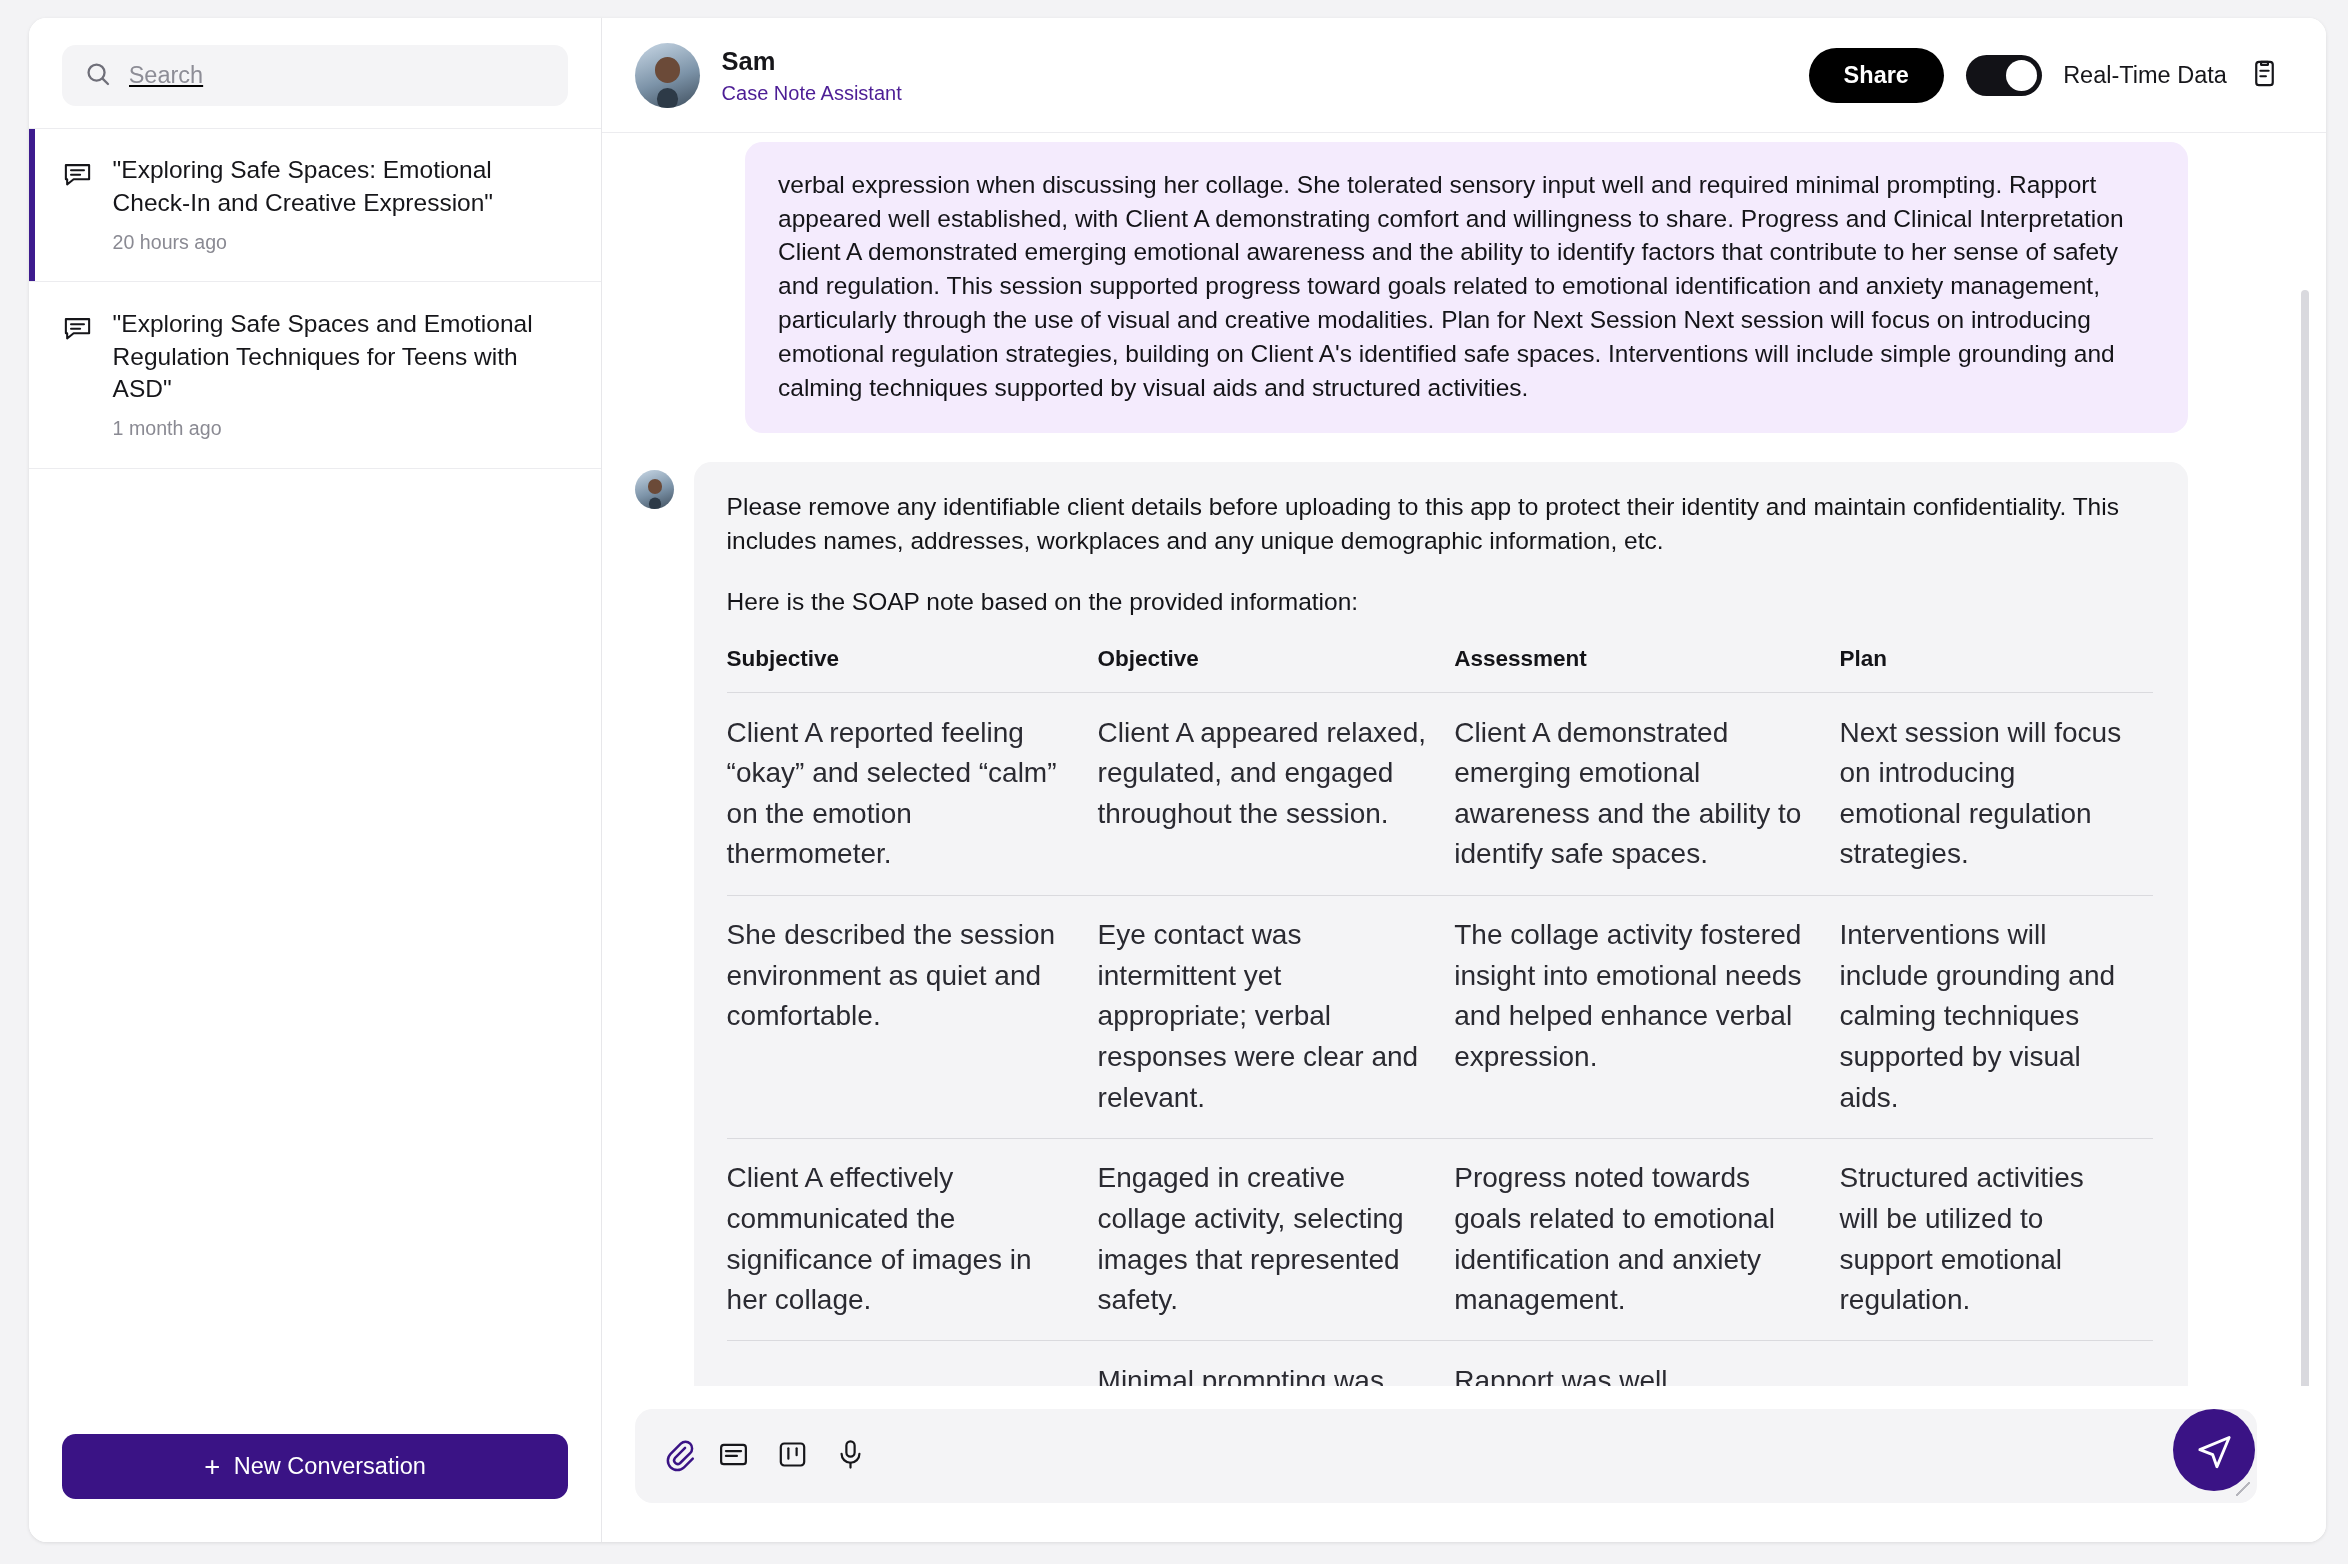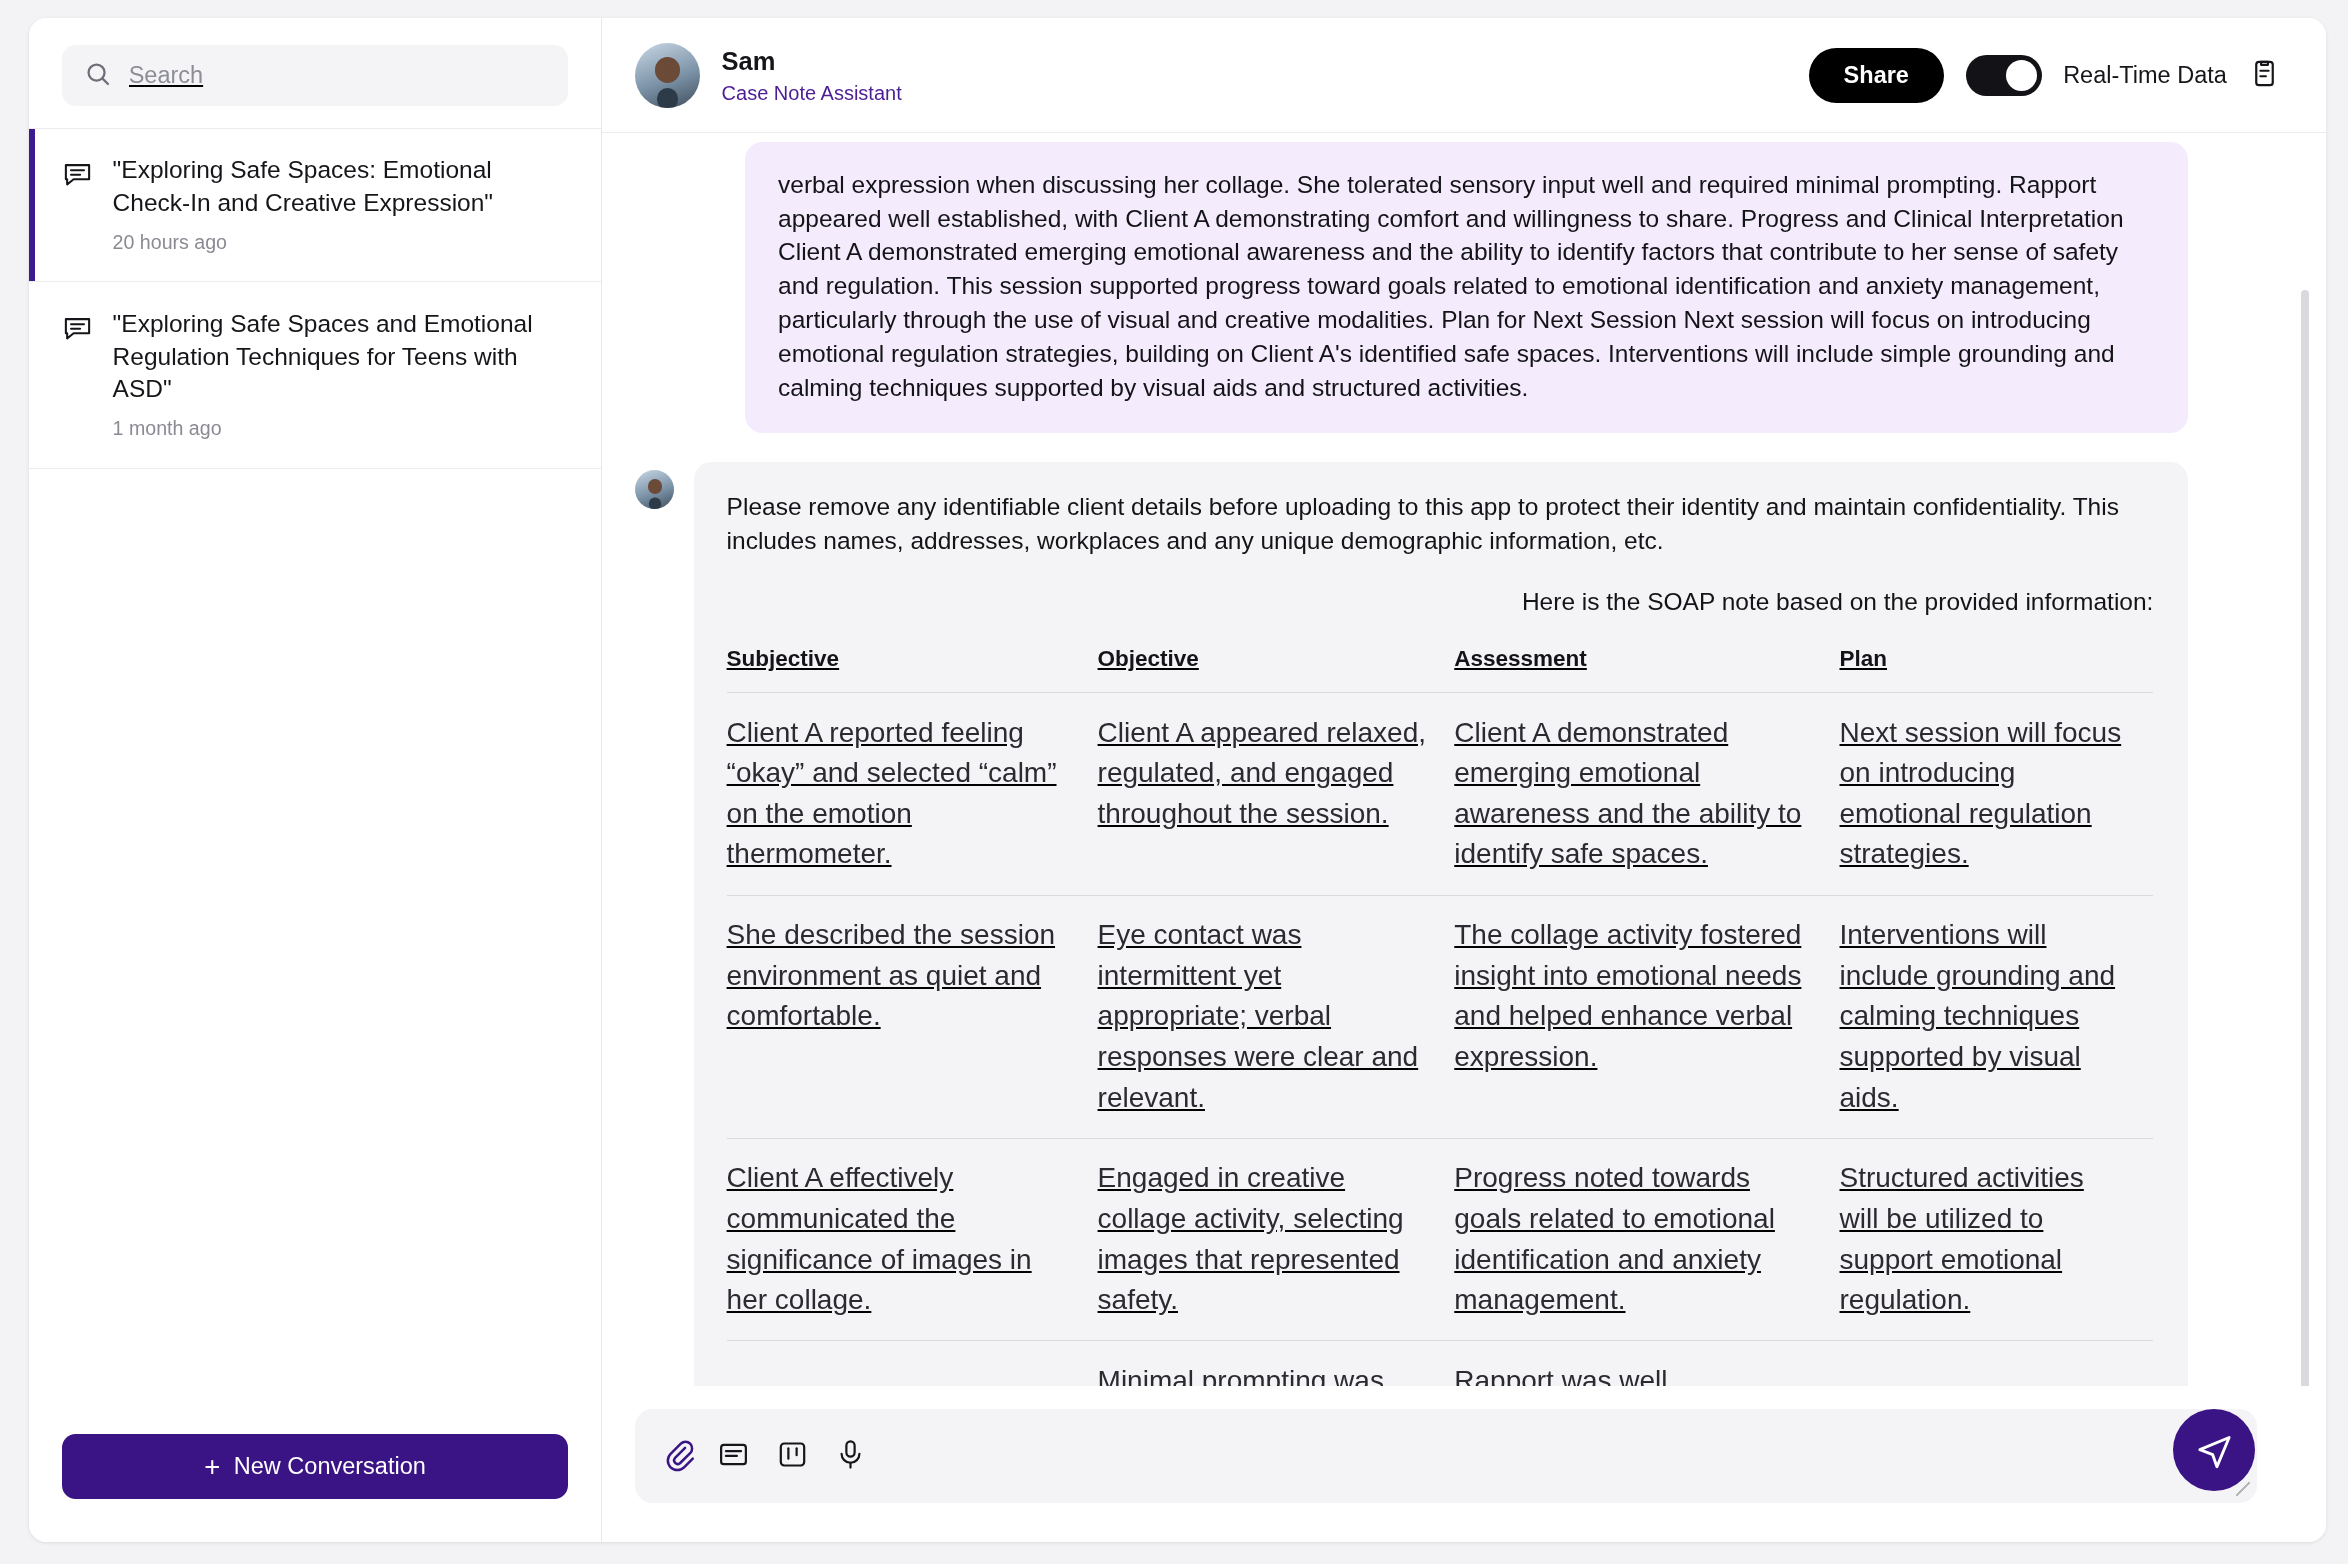--- a/index.html
+++ b/index.html
@@ -230,27 +230,26 @@
     padding: 27.4px 35px 35px 33px;
     flex: 1 1 auto;
     min-width: 0;
   }
   .bubble-assistant p {
     margin: 0 0 27.4px 0;
     font-size: 24.5px;
     line-height: 1.38;
     color: #141418;
   }
-  .bubble-assistant p:last-of-type { margin-bottom: 16px; text-align: right; }
+  .bubble-assistant p:last-of-type { margin-bottom: 16px; }
 
   table.soap {
     width: 100%;
     border-collapse: collapse;
     margin-top: 13.7px;
-    text-decoration: underline;
   }
   table.soap th {
     text-align: left;
     font-size: 22.5px;
     font-weight: bold;
     color: #141418;
     padding: 11.8px 17.6px 19.6px 0;
     border-bottom: 1px solid #dadade;
   }
   table.soap td {

